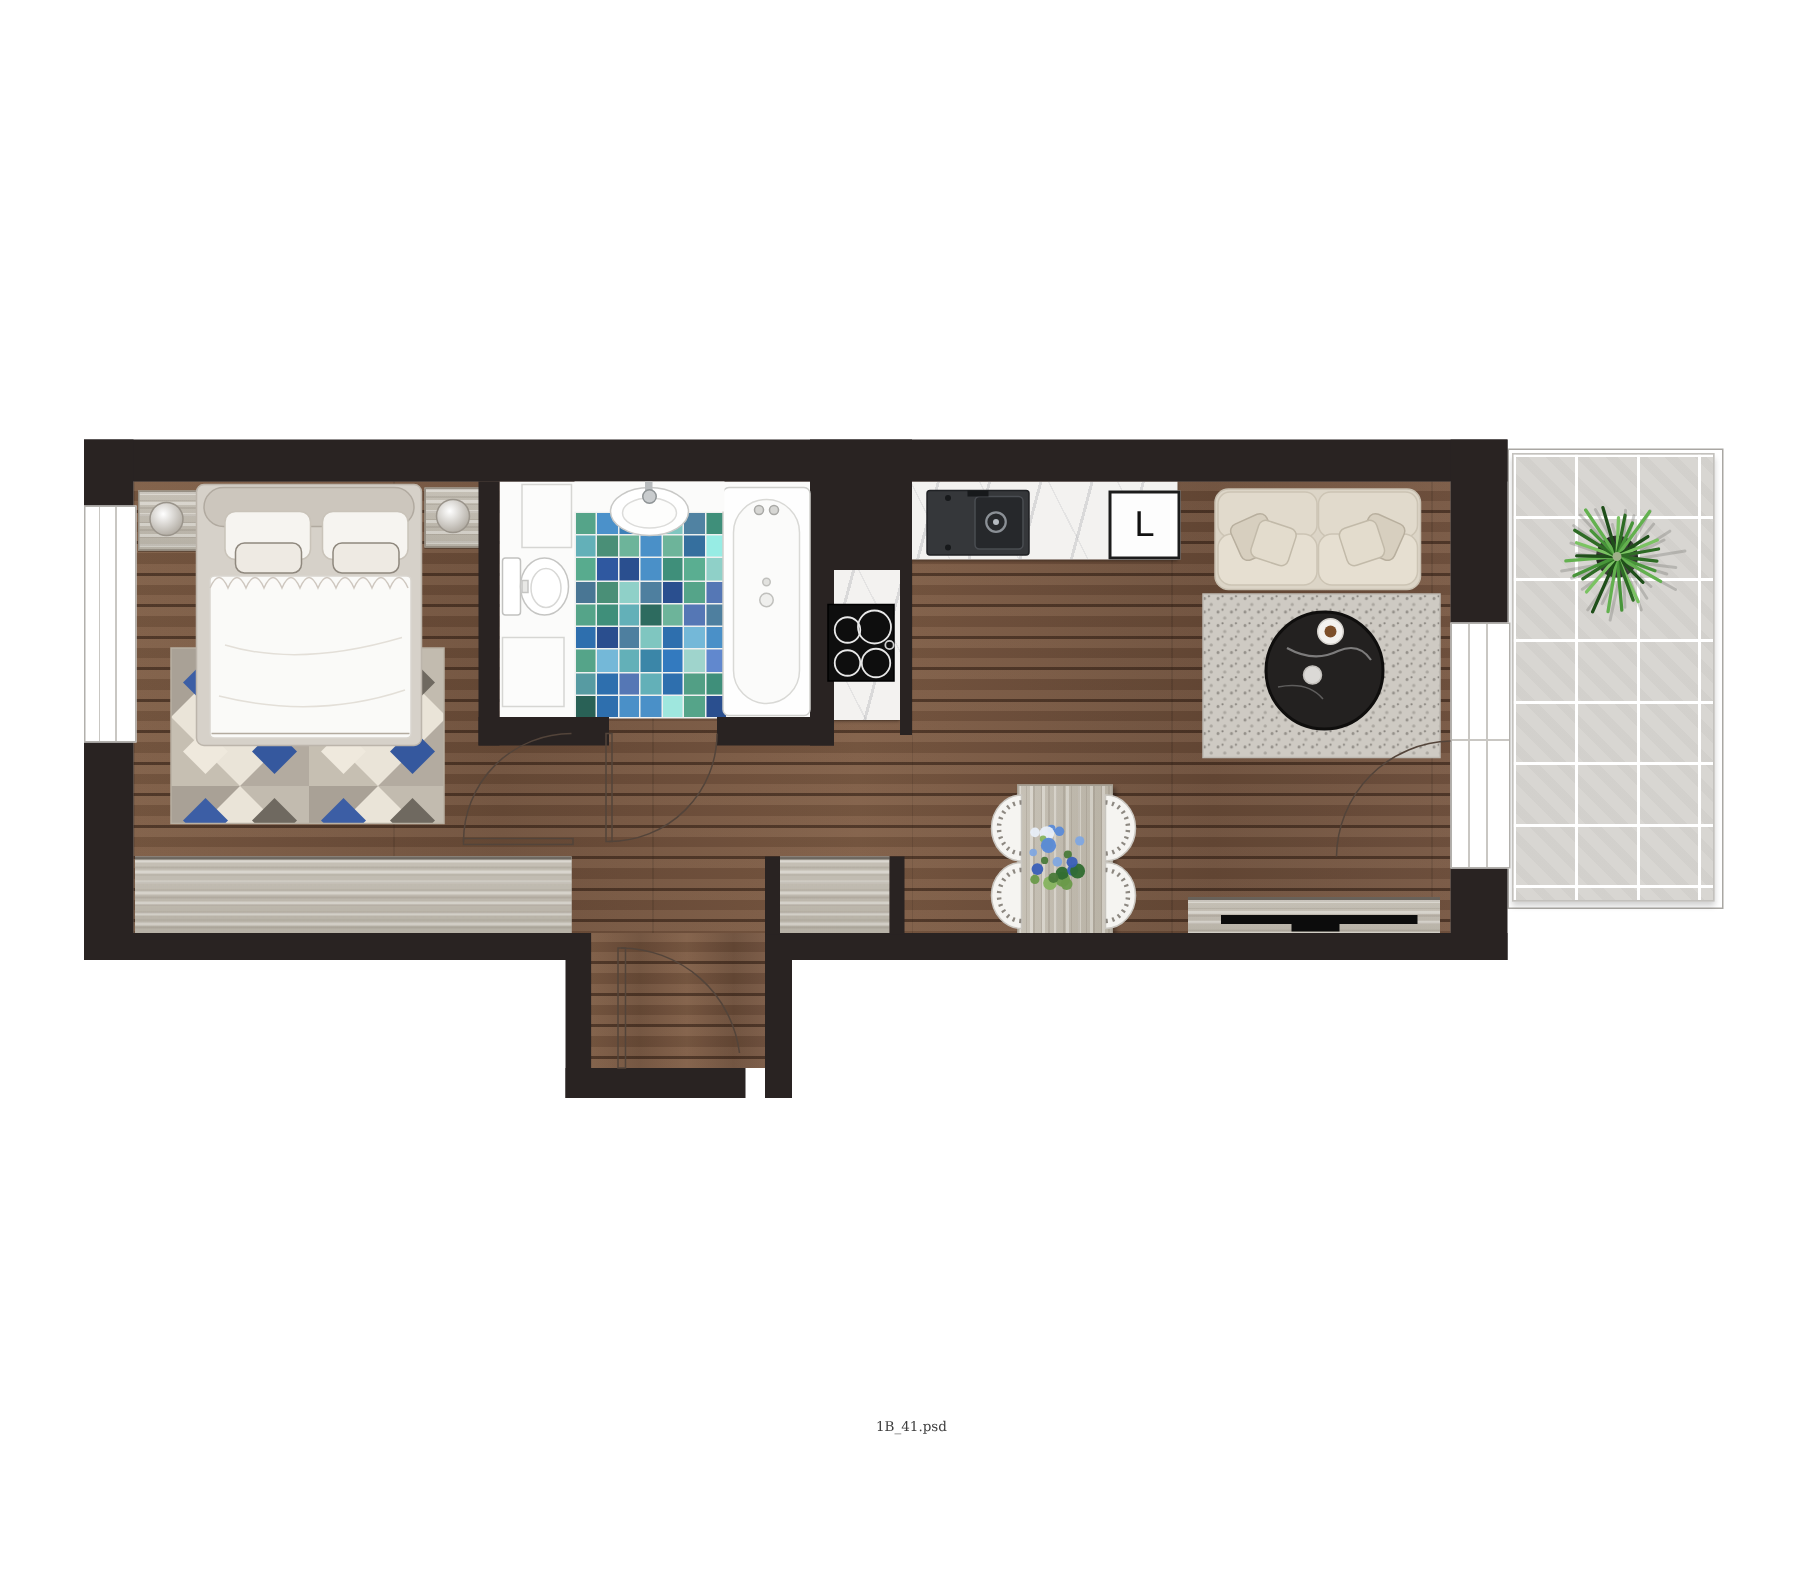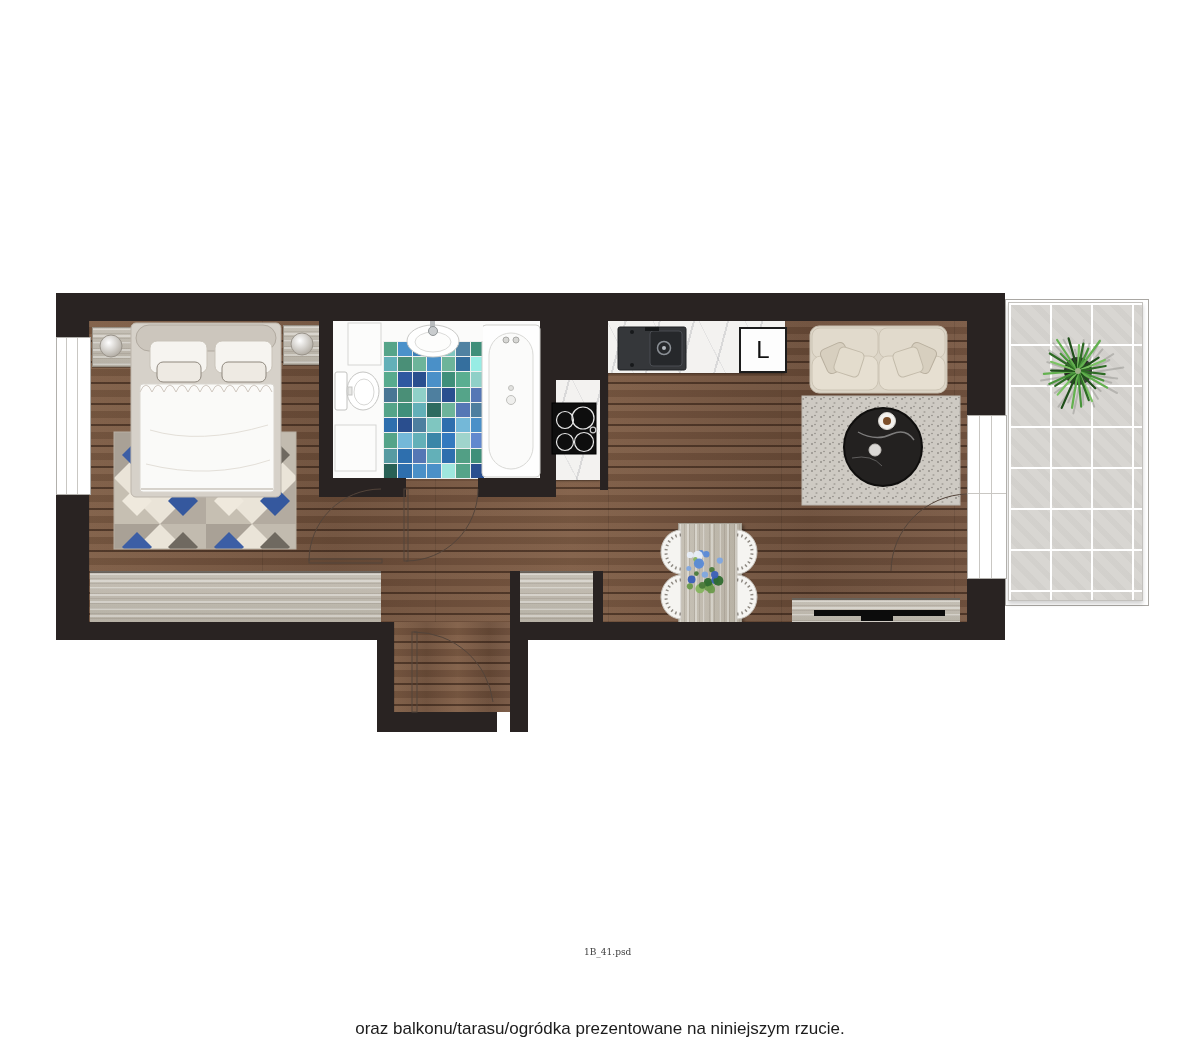--- a/index.html
+++ b/index.html
@@ -386,15 +386,14 @@
       <rect x="309" y="559" width="73" height="4"></rect>
       <path d="M309 561 A 72 72 0 0 1 381 489"></path>
       <rect x="412" y="632" width="5" height="80"></rect>
       <path d="M414 632 A 80 80 0 0 1 493 702"></path>
       <path d="M967 494 A 78 78 0 0 0 891 571"></path>
     </g>
   </svg>
 
   <div class="filelabel">1B_41.psd</div>
   <div class="caption">
-    <div>oraz balkonu/tarasu/ogródka prezentowane na niniejszym rzucie.</div>
   </div>
 </div>
 
 </body></html>

